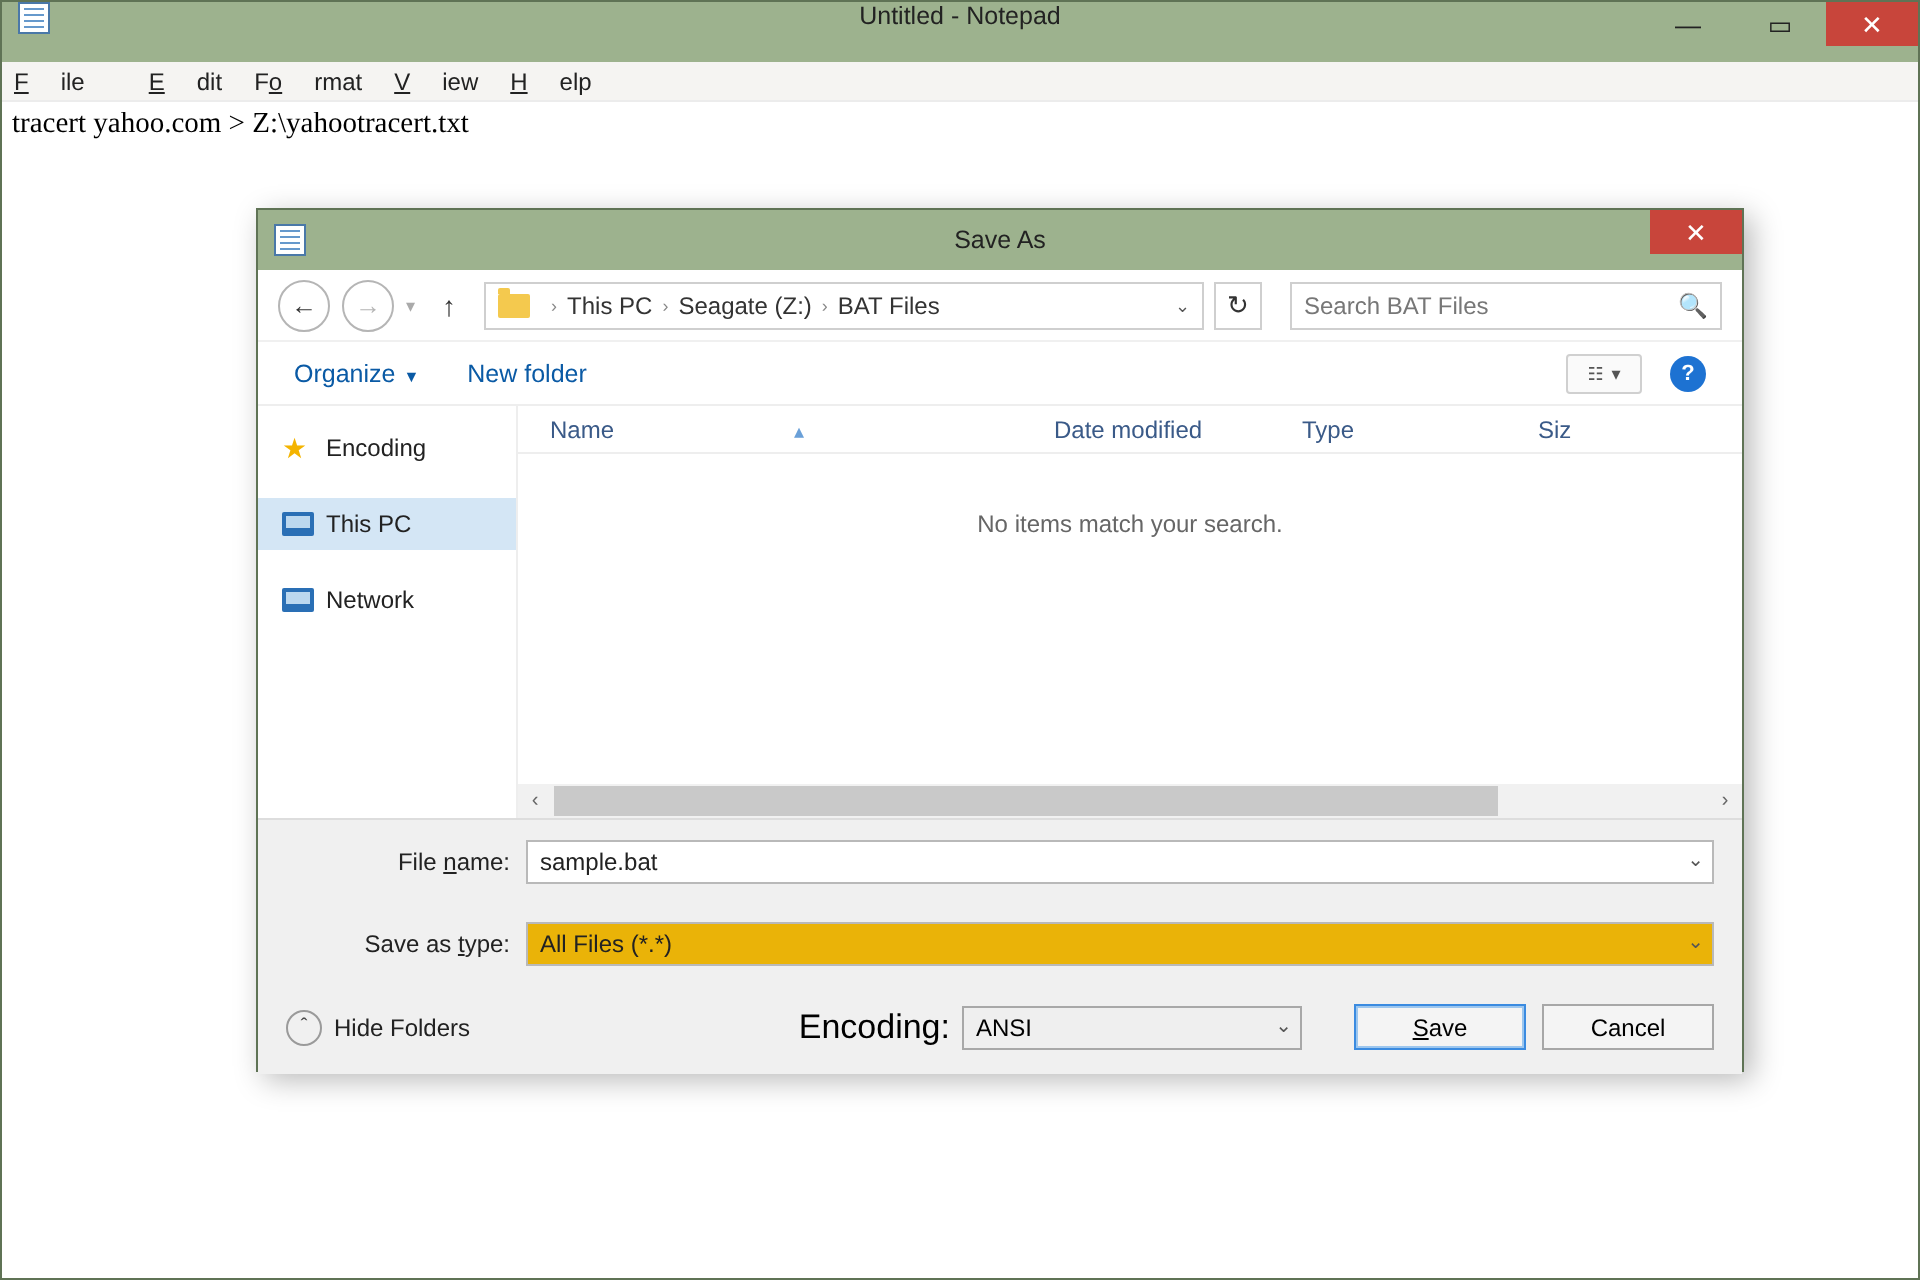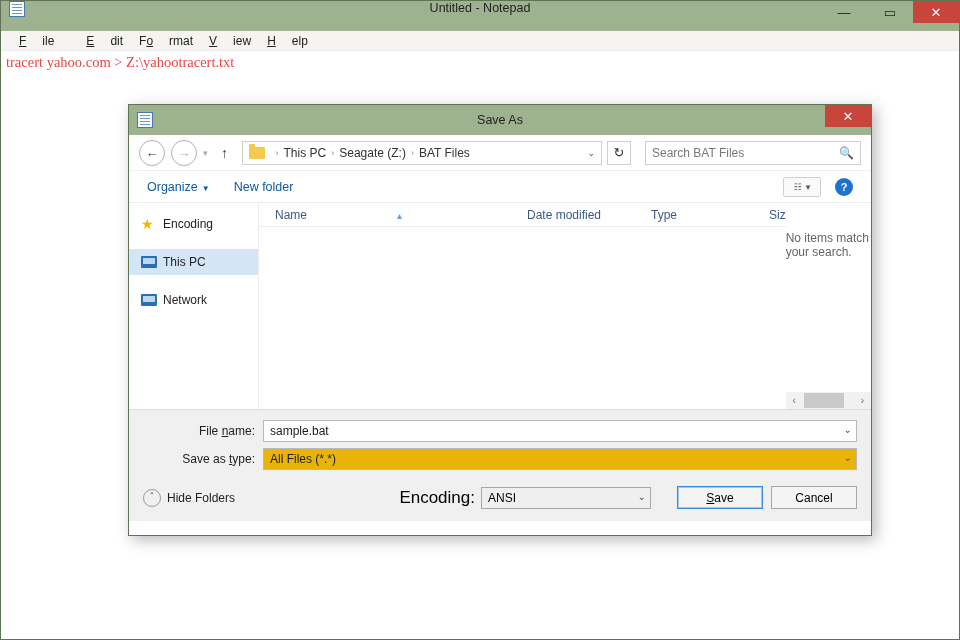--- a/index.html
+++ b/index.html
@@ -10,23 +10,23 @@
   .np-titlebar { height: 30px; background: #9db28e; display: flex; align-items: flex-start; position: relative; }
   .np-title    { position: absolute; left: 0; right: 0; text-align: center; font-size: 12.5px; color: #222; }
   .np-icon     { width: 16px; height: 16px; margin-left: 8px; background: #fff; border: 1px solid #4a78a8; position: relative; }
   .np-icon::after { content: ""; position: absolute; left: 2px; top: 2px; right: 2px; bottom: 2px;
                     background: repeating-linear-gradient(to bottom,#6699cc 0 1px,transparent 1px 3px); }
   .np-winbtns  { position: absolute; right: 0; top: 0; display: flex; height: 22px; }
   .np-btn      { width: 46px; height: 22px; display: flex; align-items: center; justify-content: center;
                font-size: 13px; color: #222; }
   .np-btn.close { background: #c8453b; color: #fff; }
   .np-menubar  { height: 20px; background: #f5f4f2; border-bottom: 1px solid #ececec; display: flex;
-               align-items: center; padding-left: 18px; font-size: 12px; color: #222; }
+               align-items: center; padding-left: 6px; font-size: 12px; color: #222; }
   .np-menubar span { margin-right: 16px; }
-  .np-body     { padding: 3px 5px; font-family: "Times New Roman", serif; font-size: 14.5px; color: #ef4444; }
+  .np-body     { padding: 3px 5px; font-family: "Times New Roman", serif; font-size: 14.5px; color: #000000; }
   .underline   { text-decoration: underline; }
 
   
   .dlg { position: absolute; left: 128px; top: 104px; width: 744px; height: 432px;
          border: 1px solid #5f7355; background: #fff; box-shadow: 4px 4px 14px rgba(0,0,0,.28); }
   .dlg-titlebar { height: 30px; background: #9db28e; display: flex; align-items: center; position: relative; }
   .dlg-title    { position: absolute; left: 0; right: 0; text-align: center; font-size: 12.5px; color: #222; }
   .dlg-close    { position: absolute; right: 0; top: 0; width: 46px; height: 22px;
                 background: #c8453b; color: #fff; display: flex; align-items: center; justify-content: center;
                 font-size: 13px; }
@@ -70,41 +70,41 @@
   .explorer { display: flex; height: 206px; }
   .navpane  { width: 130px; border-right: 1px solid #eee; padding: 8px 0; font-size: 12px; }
   .navitem  { height: 26px; display: flex; align-items: center; padding-left: 12px; gap: 6px; color:#222; margin-bottom:12px; }
   .navitem.selected { background: #d4e6f5; }
   .ic { width: 16px; height: 14px; display: inline-block; }
   .ic-star { color:#f4b400; font-size:14px; line-height:14px; }
   .ic-cloud { width:16px; height:10px; background:#1a73e8; border-radius:6px; position:relative; top:2px; }
   .ic-pc, .ic-net { width:16px; height:12px; background:#2a6fb5; border-radius:1px; position:relative; }
   .ic-pc::after, .ic-net::after { content:""; position:absolute; left:2px; top:2px; right:2px; bottom:4px; background:#bcd8ef; }
 
-  .listpane { flex:1; display:flex; flex-direction:row; }
+  .listpane { flex:1; display:flex; flex-direction:column; }
   .cols { height: 24px; display:flex; align-items:center; font-size:12px; color:#3a5a88;
           border-bottom:1px solid #eee; padding-left: 16px; }
   .cols .col  { }
   .cols .sortarrow { color:#6aa0d8; font-size:10px; margin-left: 90px; }
   .c-name { width: 252px; }
   .c-date { width: 124px; }
   .c-type { width: 118px; }
   .c-size { }
   .listbody { flex:1; display:flex; align-items:flex-start; justify-content:center; padding-top:28px;
               font-size:12px; color:#666; position:relative; }
   .hscroll { position:absolute; left:0; right:0; bottom:0; height:17px; background:#f1f1f1;
              display:flex; align-items:center; }
   .hscroll .arrow { width:17px; height:17px; display:flex; align-items:center; justify-content:center;
                     font-size:10px; color:#666; }
   .hscroll .track { flex:1; margin:0 1px; height:15px; background:#f1f1f1; position:relative; }
   .hscroll .thumb { position:absolute; left:0; top:0; height:15px; width:82%; background:#c9c9c9; }
 
   
   .bottom { background:#f0f0f0; border-top:1px solid #ddd; padding: 10px 14px 12px 14px; }
-  .field-row { display:flex; align-items:center; margin-bottom: 6px; justify-content: center; }
+  .field-row { display:flex; align-items:center; margin-bottom: 19px; justify-content: center; }
   .field-row label { width: 120px; text-align:right; font-size:12px; color:#222; padding-right:8px;
                      text-decoration: underline; text-decoration-color: transparent; }
   .field-row label .hot { text-decoration: underline; }
   .combo { flex:1; height:22px; border:1px solid #b9b9b9; background:#fff; font-size:12px;
            padding:0 18px 0 6px; color:#222; position:relative; display:flex; align-items:center; }
   .combo.type { background:#eab308; }
   .combo .dd { position:absolute; right:4px; top:3px; font-size:10px; color:#555; }
 
   .btnrow { display:flex; align-items:center; margin-top: 16px; }
   .hidewrap { display:flex; align-items:center; gap:6px; font-size:12px; color:#222; }

